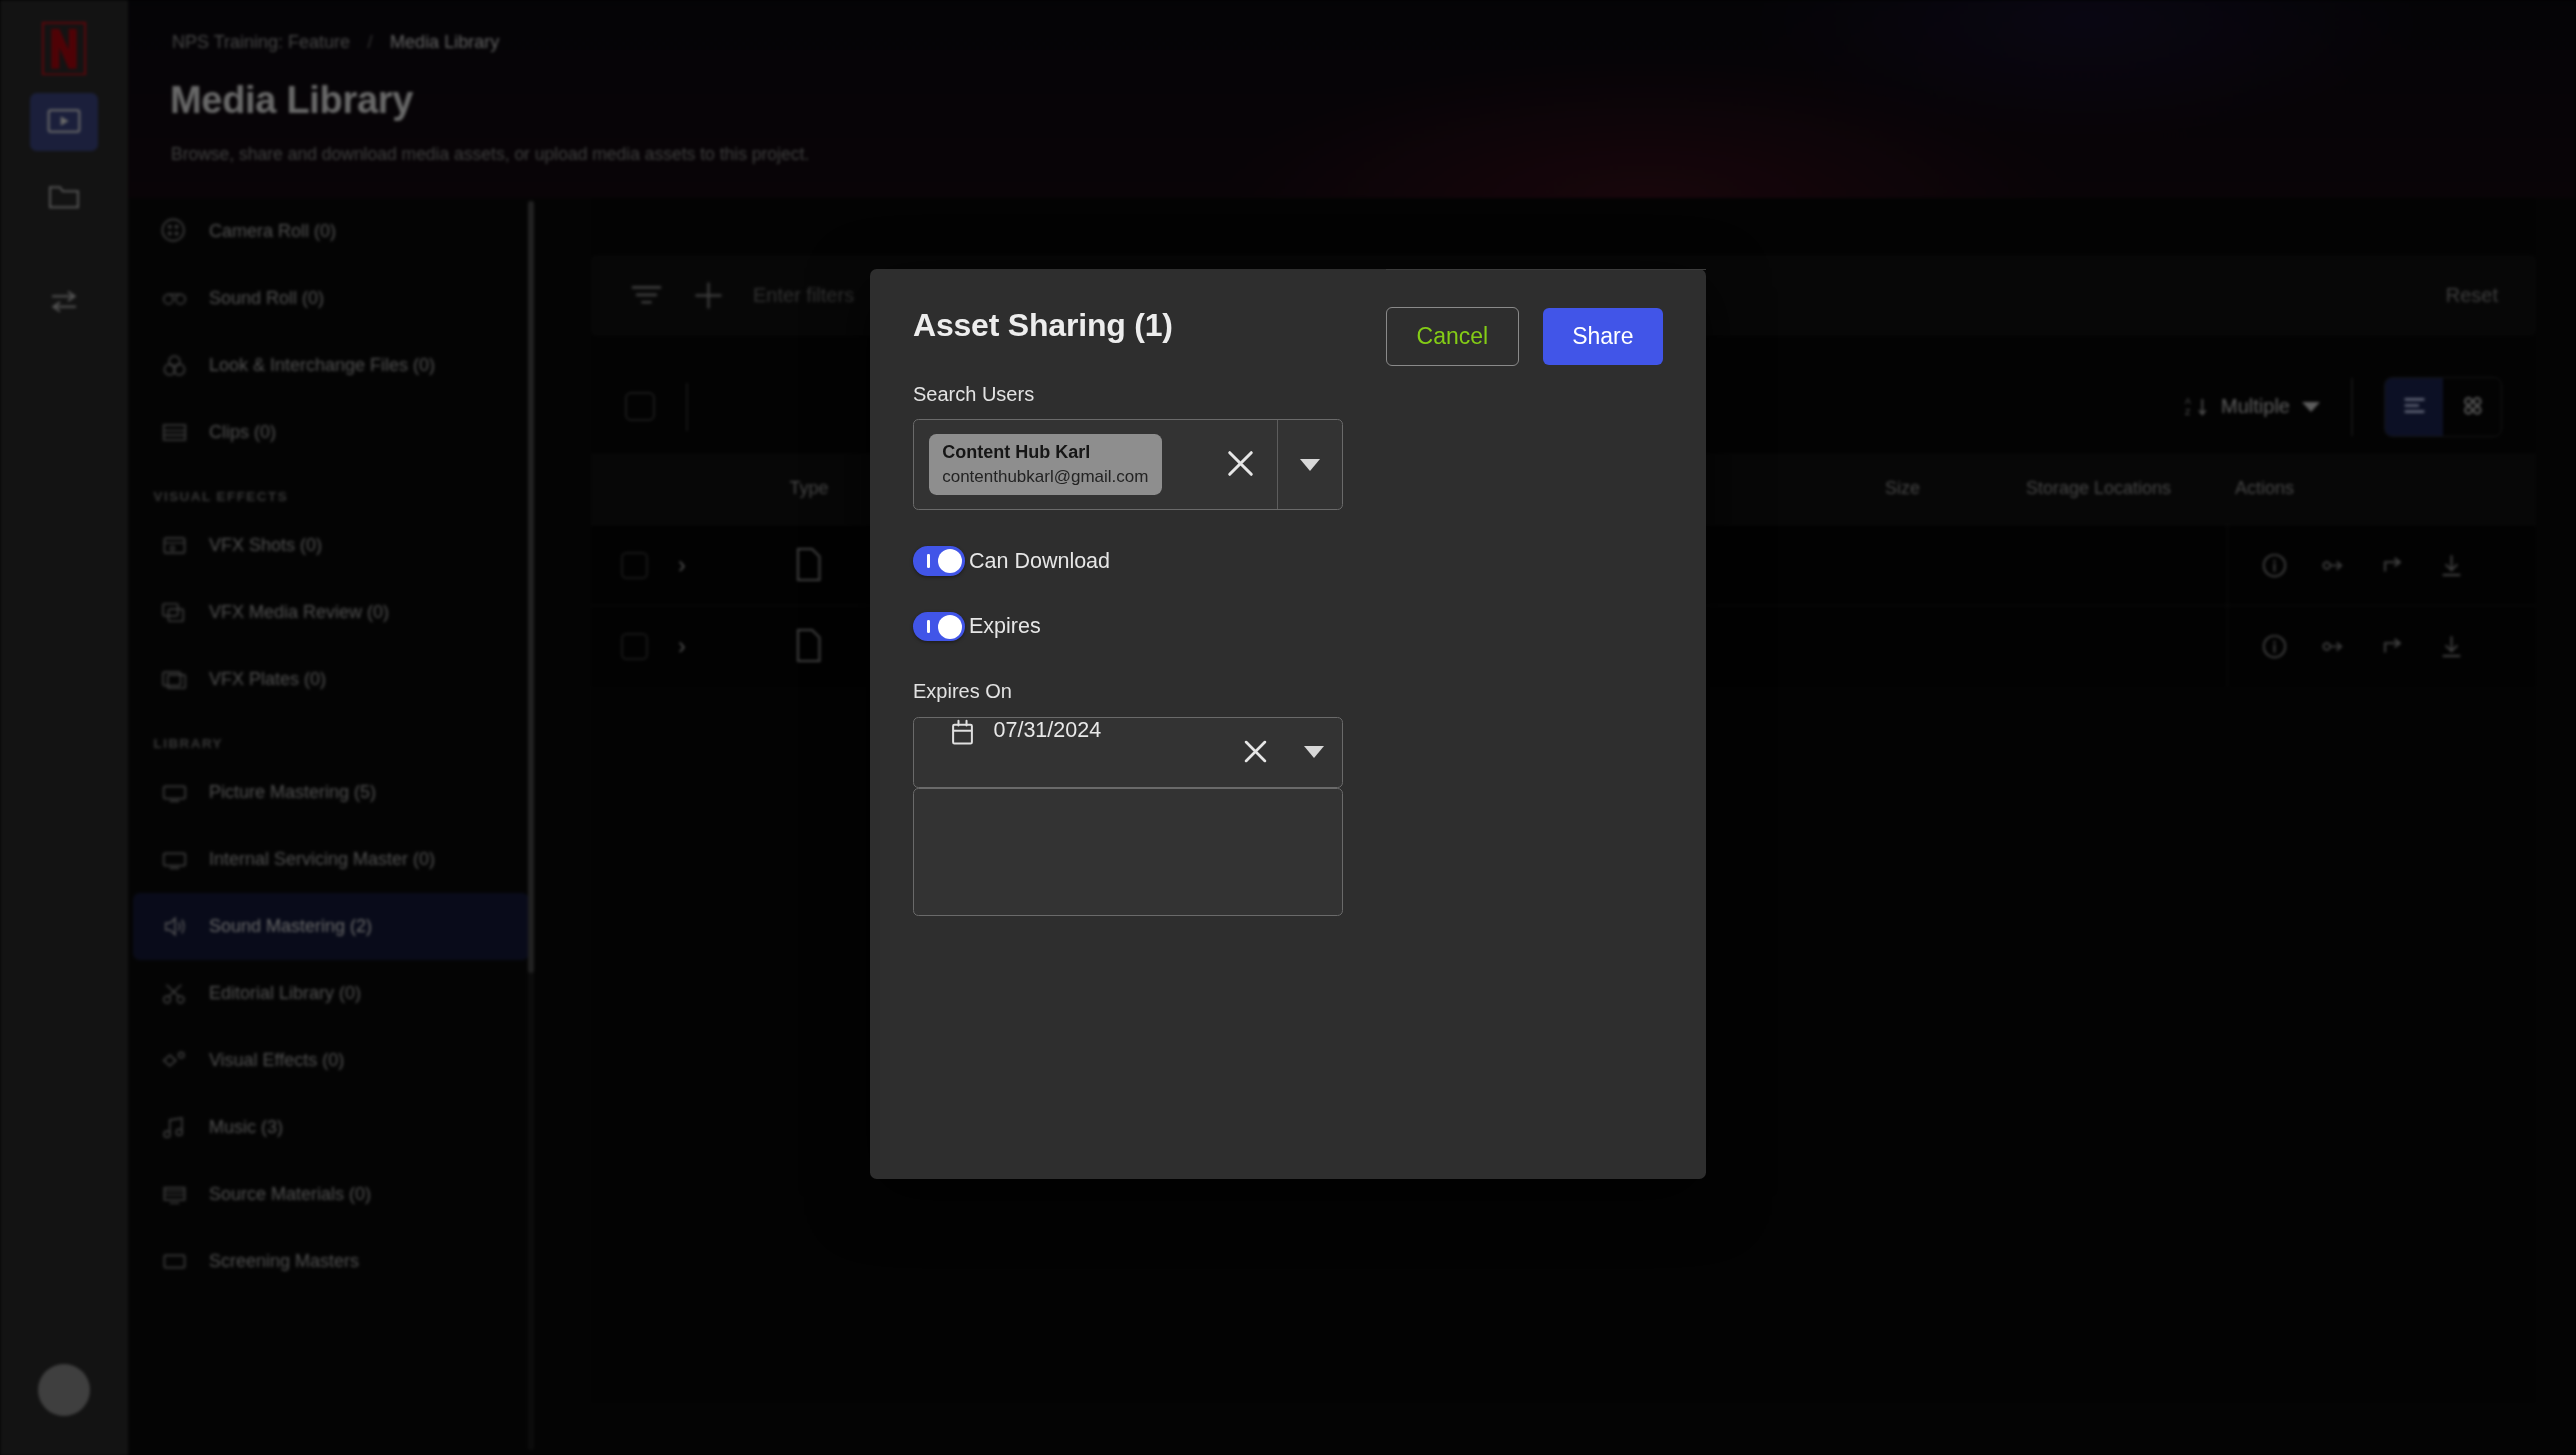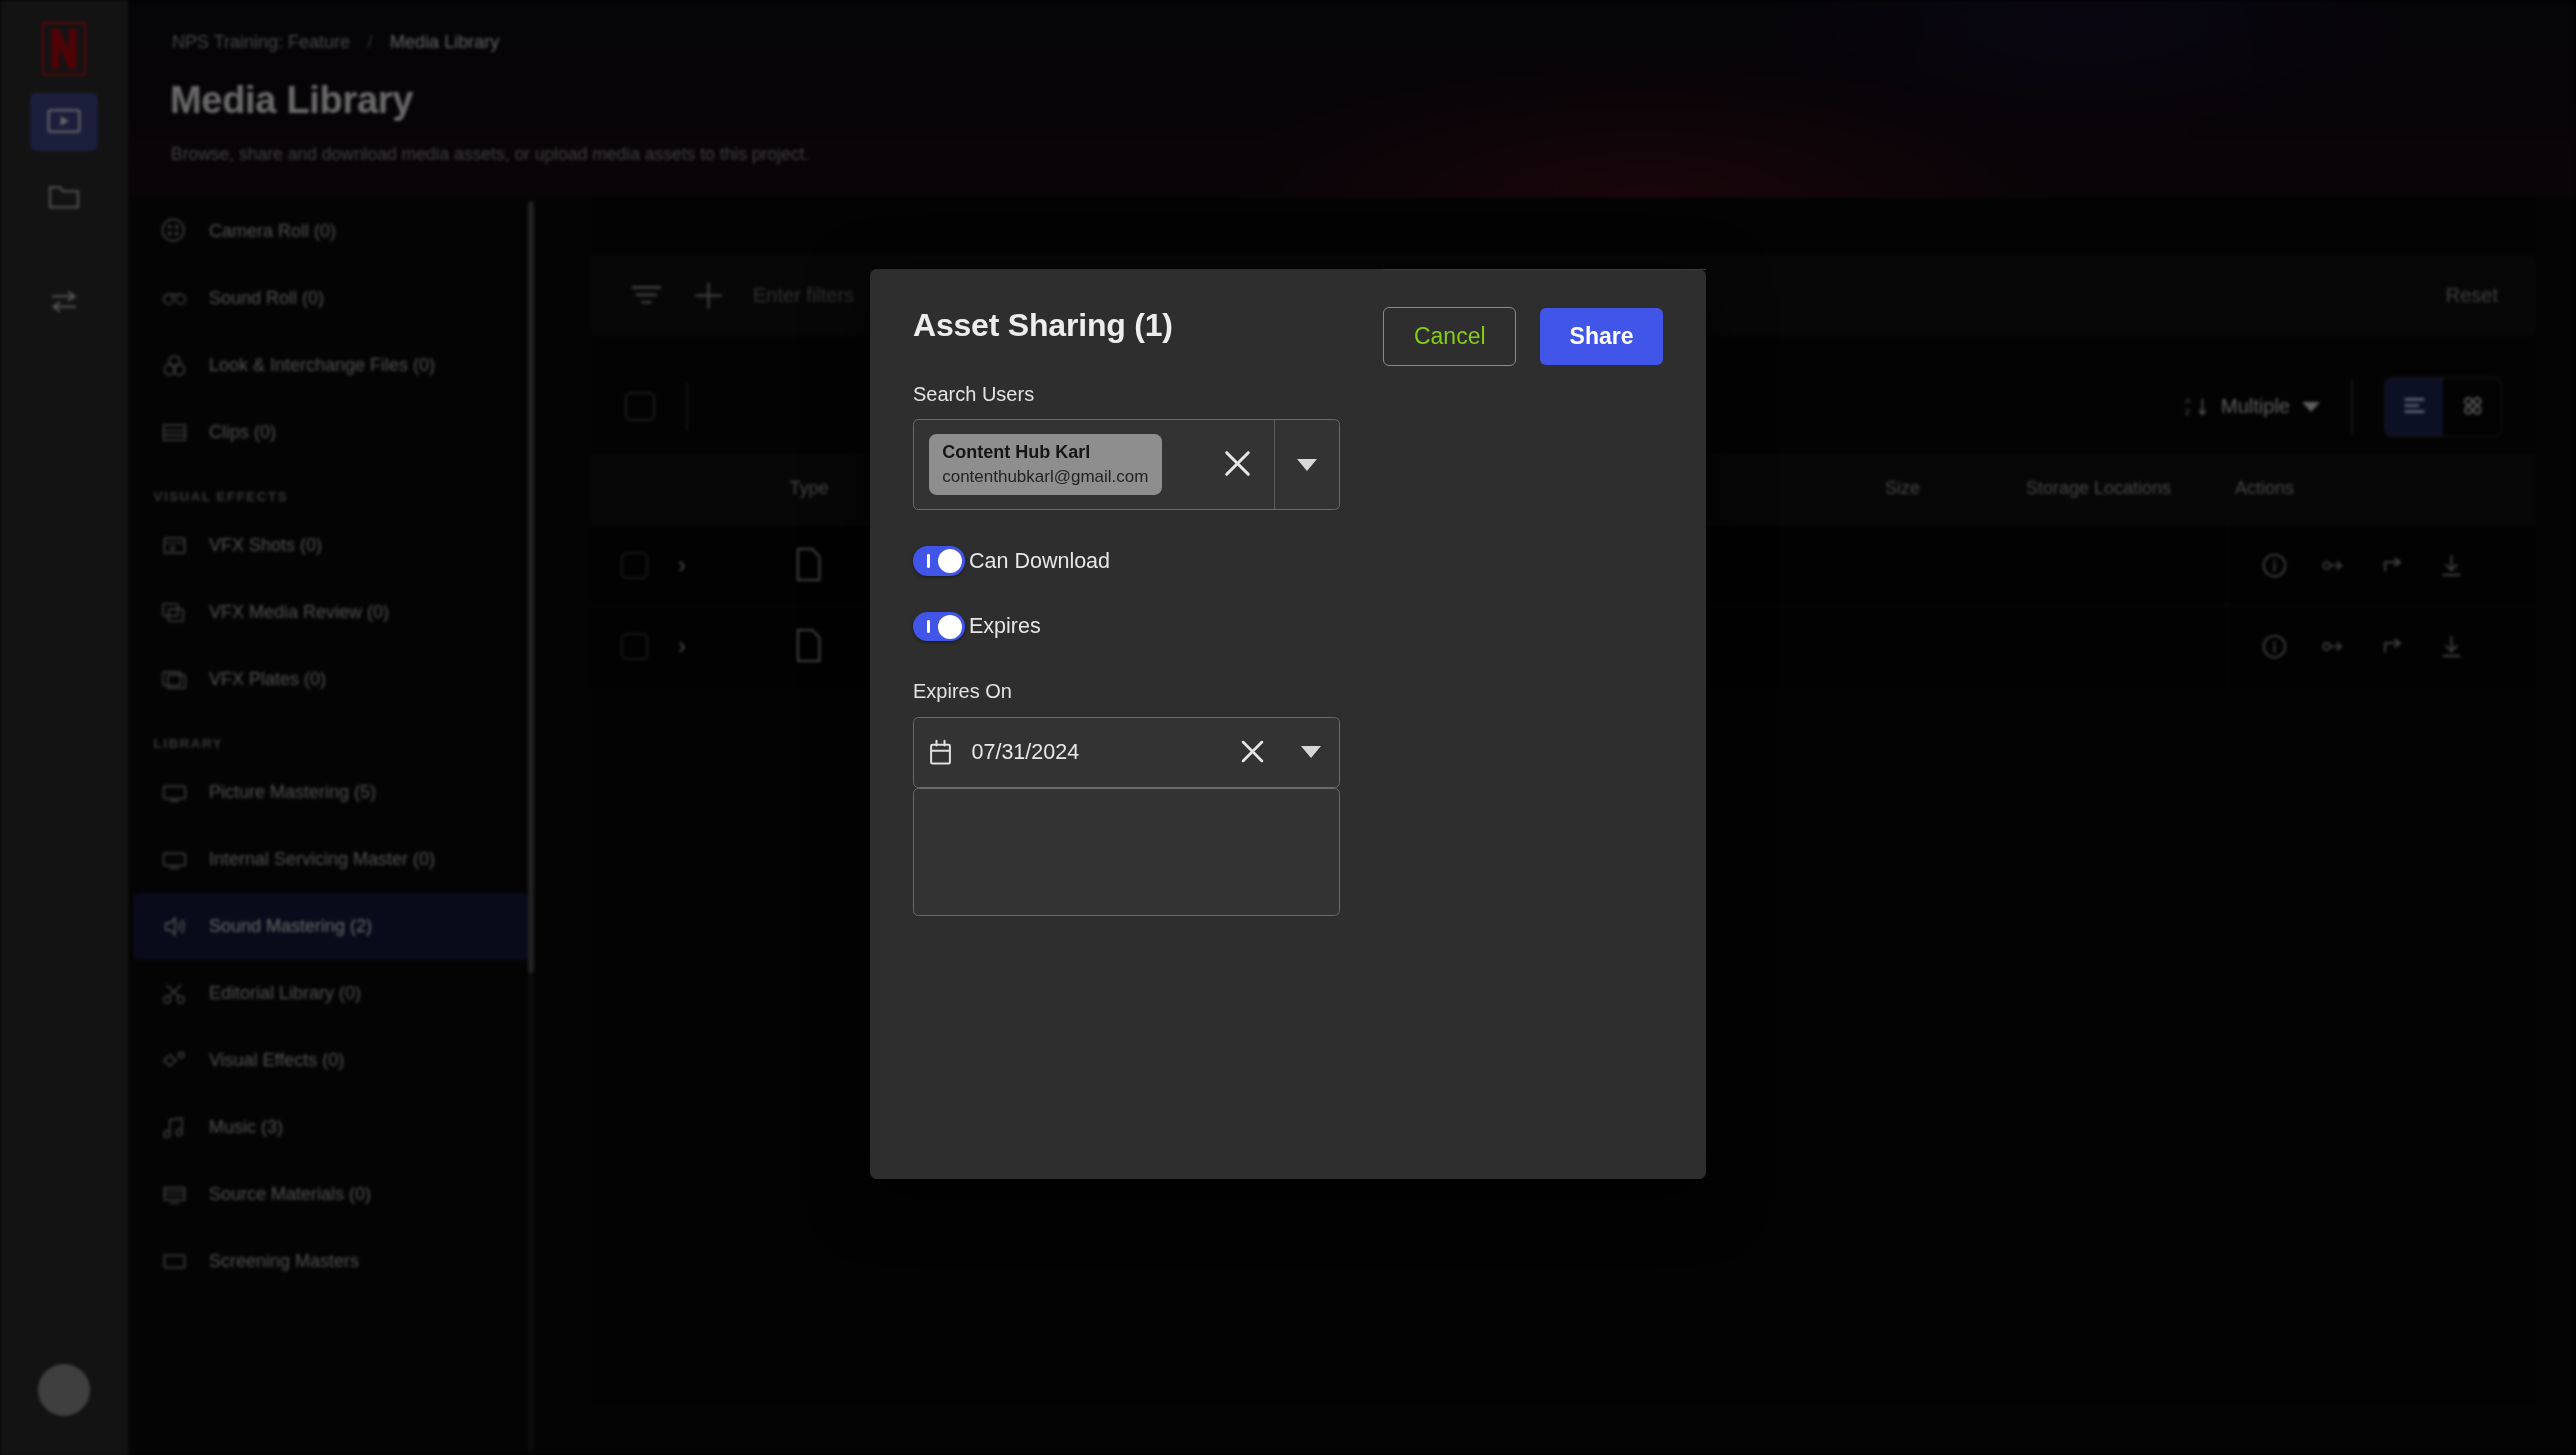--- a/index.html
+++ b/index.html
@@ -203,21 +203,21 @@
   }
   .toggle .knob {
     position: absolute; right: 2.7px; top: 2.7px; width: 24px; height: 24px;
     border-radius: 50%; background: #fff;
   }
   .toggle-label { font-size: 21.5px; color: #e6e6e6; }
 
   
   .date-field {
     height: 71px; border: 1.3px solid #6a6a6a; border-radius: 5.4px;
-    background: #333333; display: flex; align-items: center; padding-left: 13px;
+    background: #333333; display: flex; padding-left: 35px;
   }
   .cal-ic { width: 27px; height: 29.5px; margin-right: 17.5px; }
   .cal-ic svg { width: 100%; height: 100%; }
   .date-val { font-size: 21.5px; color: #e8e8e8; }
   .date-clear { margin-left: auto; width: 62px; display: flex; align-items: center; justify-content: center; }
   .date-clear svg { width: 31px; height: 31px; }
   .date-drop { width: 56px; display: flex; align-items: center; justify-content: center; }
 
   
   .notes-box {
@@ -230,21 +230,21 @@
   .modal-footer {
     height: 134px; border-top: 1.3px solid #3c3c3c;
     display: flex; align-items: center; justify-content: flex-end;
     gap: 24px; padding-right: 43px;
   }
   .btn {
     font-size: 23px; border-radius: 6px; padding: 14.8px 29.5px;
     font-family: "Liberation Sans", sans-serif; cursor: pointer;
   }
   .btn-cancel { background: transparent; border: 1.3px solid #8a8a8a; color: #84cc16; }
-  .btn-share { background: #4155e8; border: none; color: #ffffff; font-weight: bold; }
+  .btn-share { background: #4155e8; border: none; color: #ffffff; font-weight: normal; }
 </style>
 </head>
 <body>
 
 <div id="app-root">
 
   <div class="rail">
     <div class="rail-logo">
       <svg viewBox="0 0 66 80">
           <rect x="1" y="1" width="64" height="78" fill="none" stroke="#e50914" stroke-width="3"></rect>

